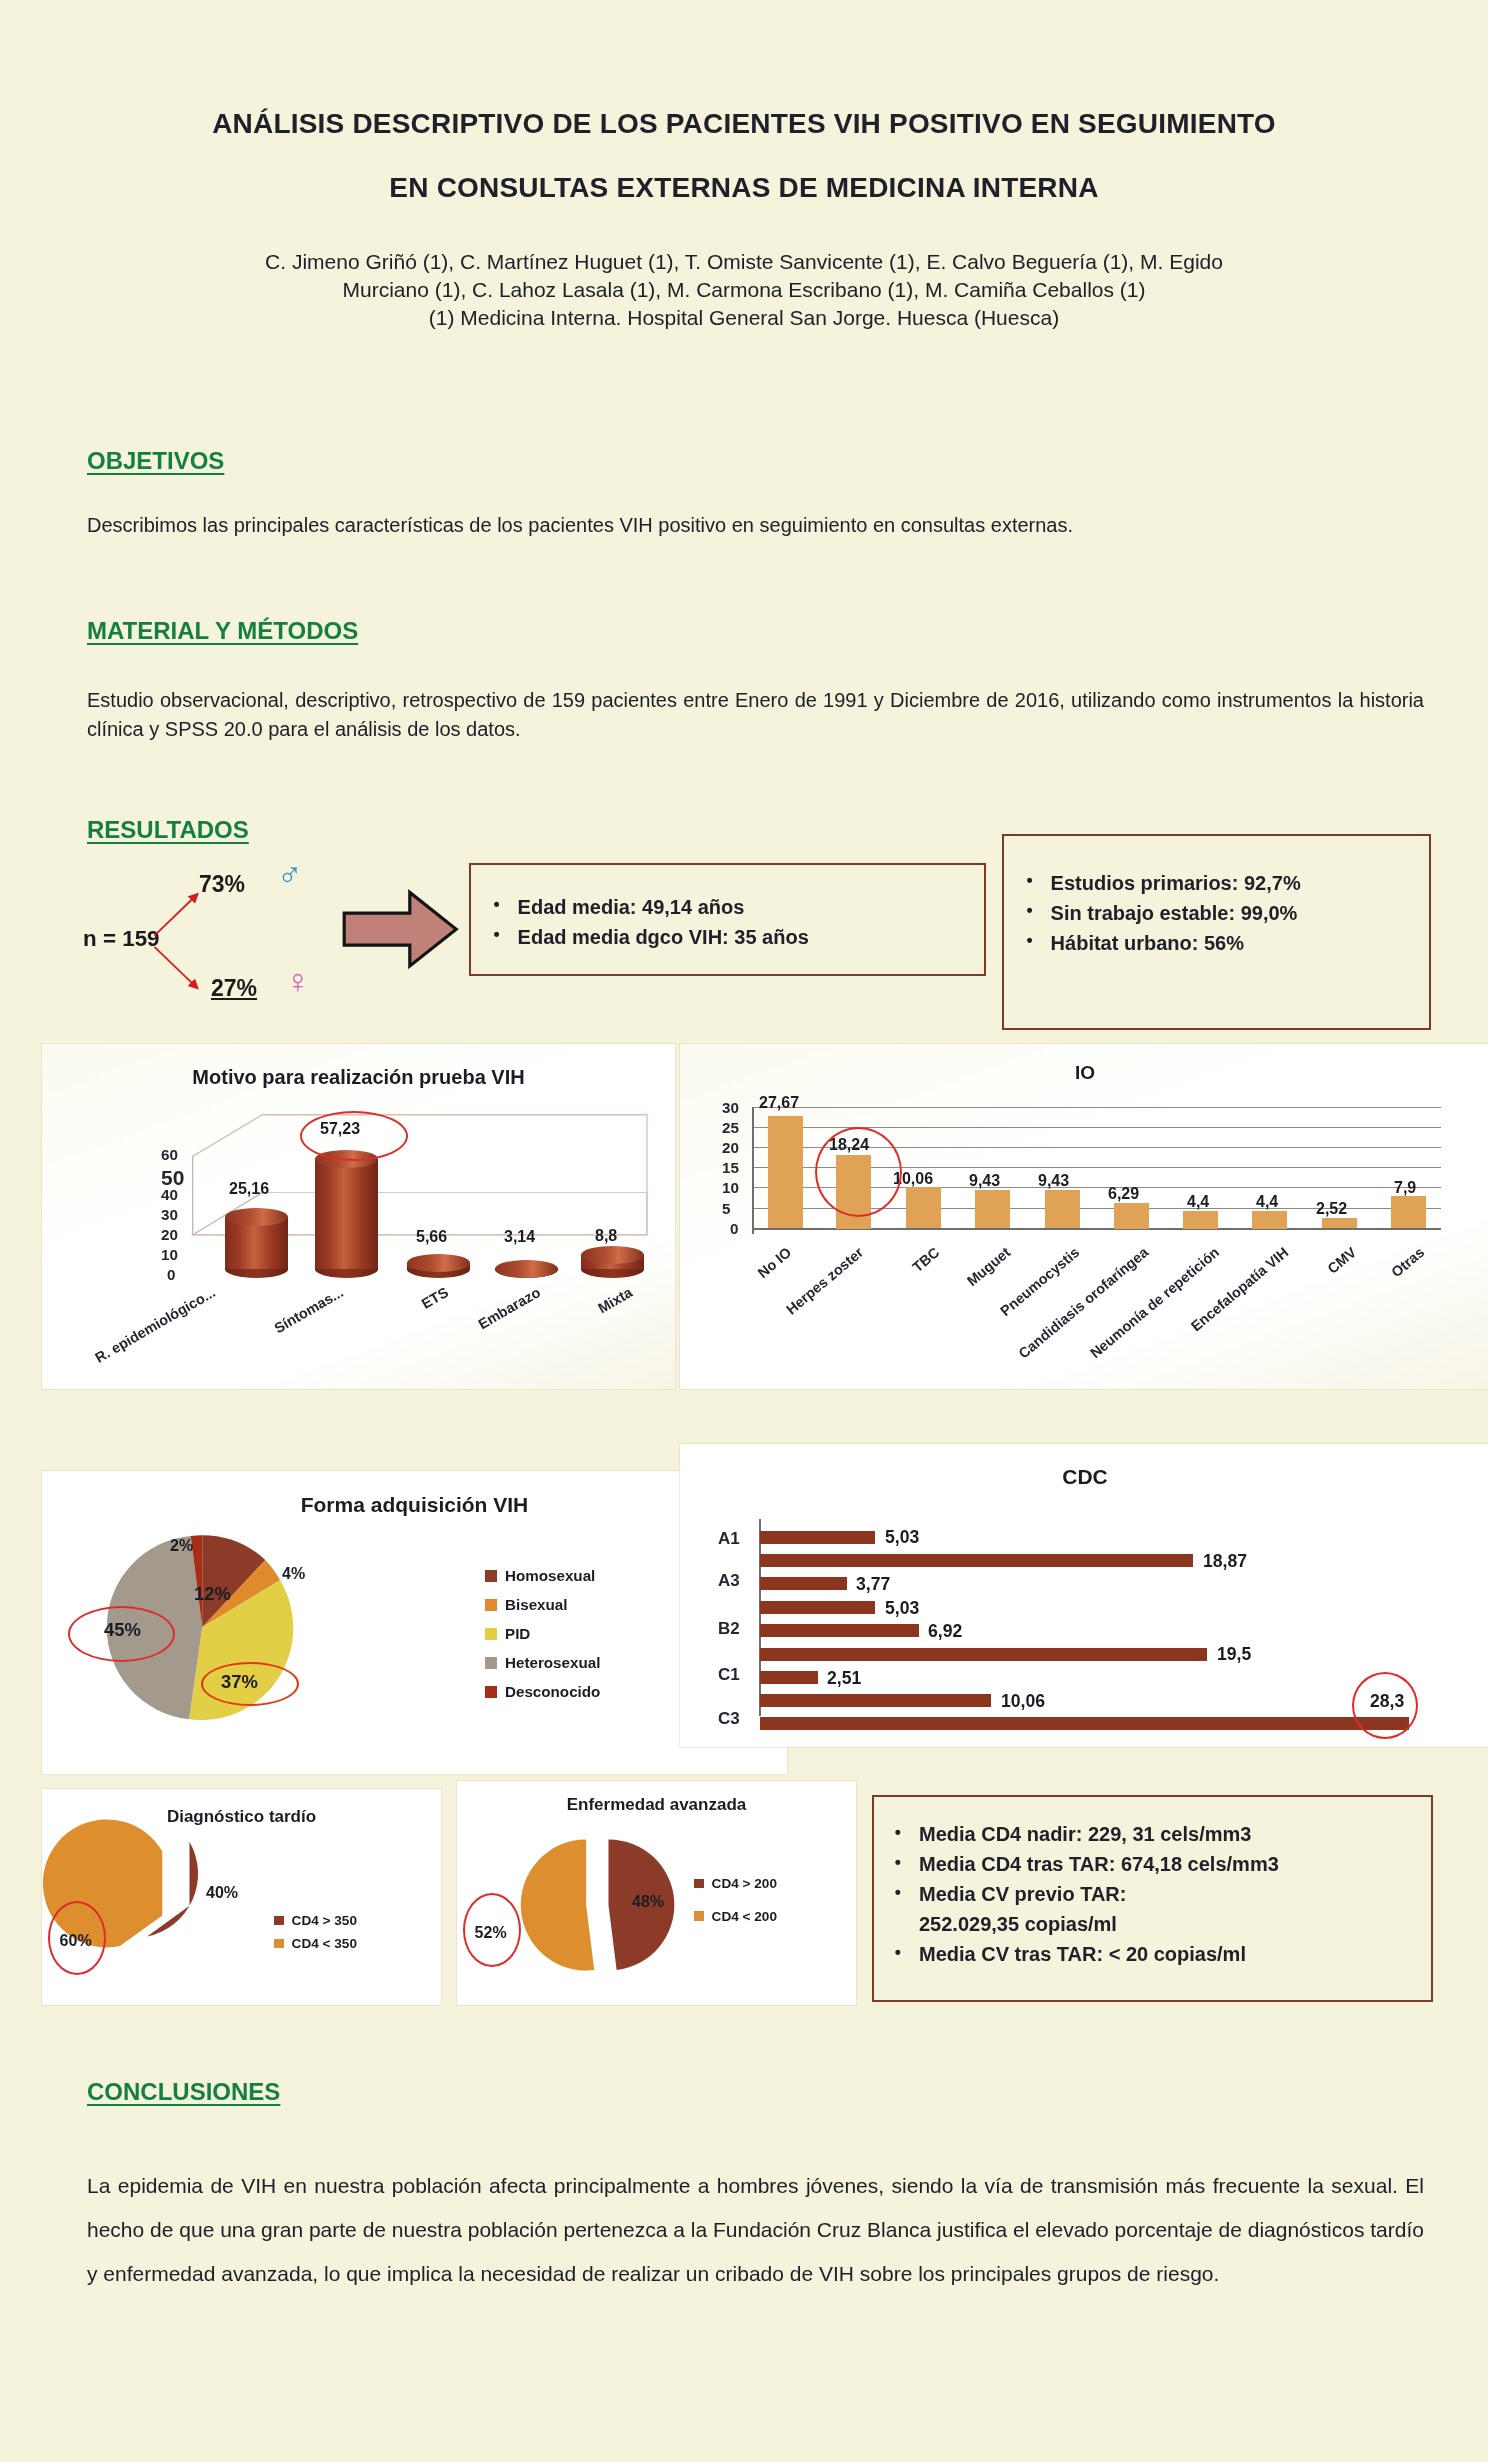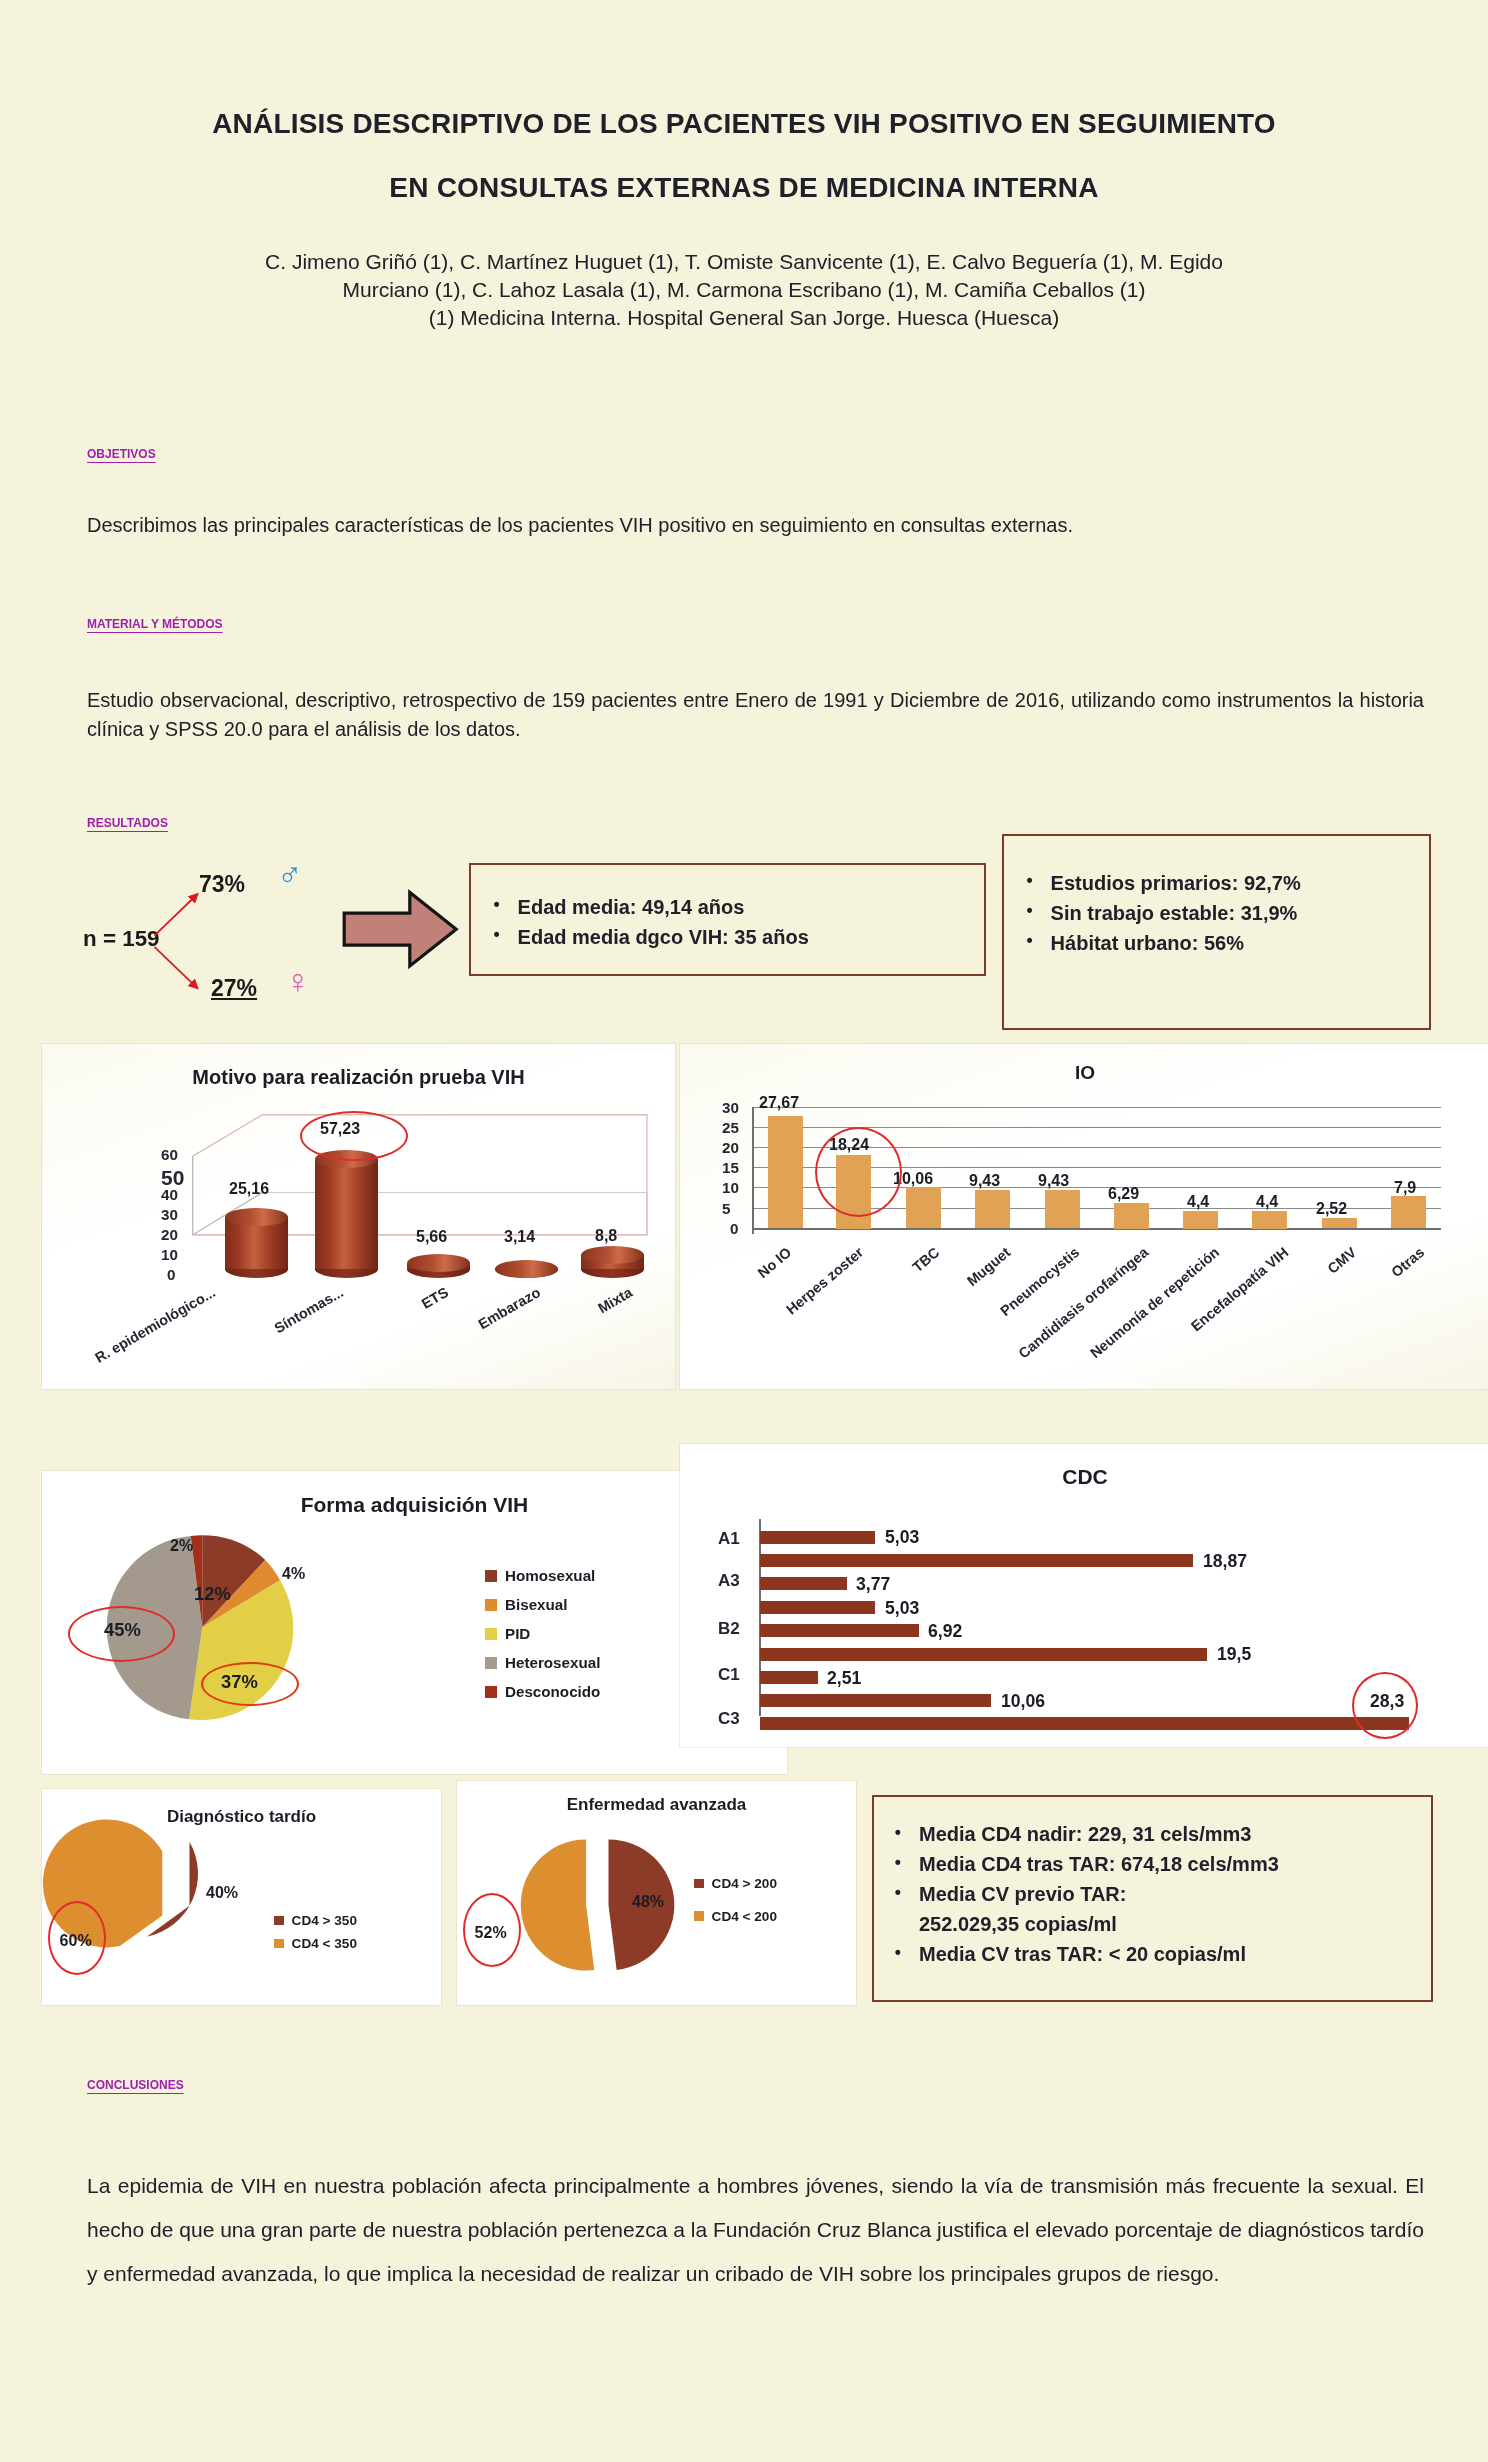--- a/index.html
+++ b/index.html
@@ -20,21 +20,21 @@
   }
   .title-l1{padding-top:110px;}
   .title-l2{padding-top:36px;}
   .authors{
     text-align:center;font-size:21px;line-height:1.33;color:#20202a;
     padding-top:46px;
   }
 
   
   .sec-h{
-    font-size:12px;font-weight:bold;color:#a21caf;
+    font-size:24px;font-weight:bold;color:#15803d;
     text-decoration:underline;text-underline-offset:4px;
     position:absolute;
   }
   .body-p{
     position:absolute;font-size:20px;line-height:1.45;color:#20202a;
     text-align:justify;
   }
 
   
   .n-label{position:absolute;font-size:22.4px;font-weight:bold;}
@@ -145,21 +145,21 @@
   <div class="infobox" style="left:469px;top:863px;width:517px;height:113px;padding:27px 0 0 17.6px;">
     <ul>
       <li>Edad media: 49,14 años</li>
       <li>Edad media dgco VIH: 35 años</li>
     </ul>
   </div>
 
   <div class="infobox" style="left:1002px;top:834px;width:429px;height:196px;padding:32px 0 0 17.6px;">
     <ul>
       <li>Estudios primarios: 92,7%</li>
-      <li>Sin trabajo estable: 31,9%</li>
+      <li>Sin trabajo estable: 99,0%</li>
       <li>Hábitat urbano: 56%</li>
     </ul>
   </div>
 
   <div class="panel" style="left:42px;top:1044px;width:633px;height:345px;">
 
     <div class="ctitle" style="top:22.4px;font-size:20px;">Motivo para realización prueba VIH</div>
 
     <svg style="position:absolute;left:0;top:0;" width="633" height="345" viewBox="0 0 790 430">
       <polygon points="188,140 275,88 755,88 755,238 188,238" fill="none" stroke="#d9bdb3" stroke-width="1.6"></polygon>

